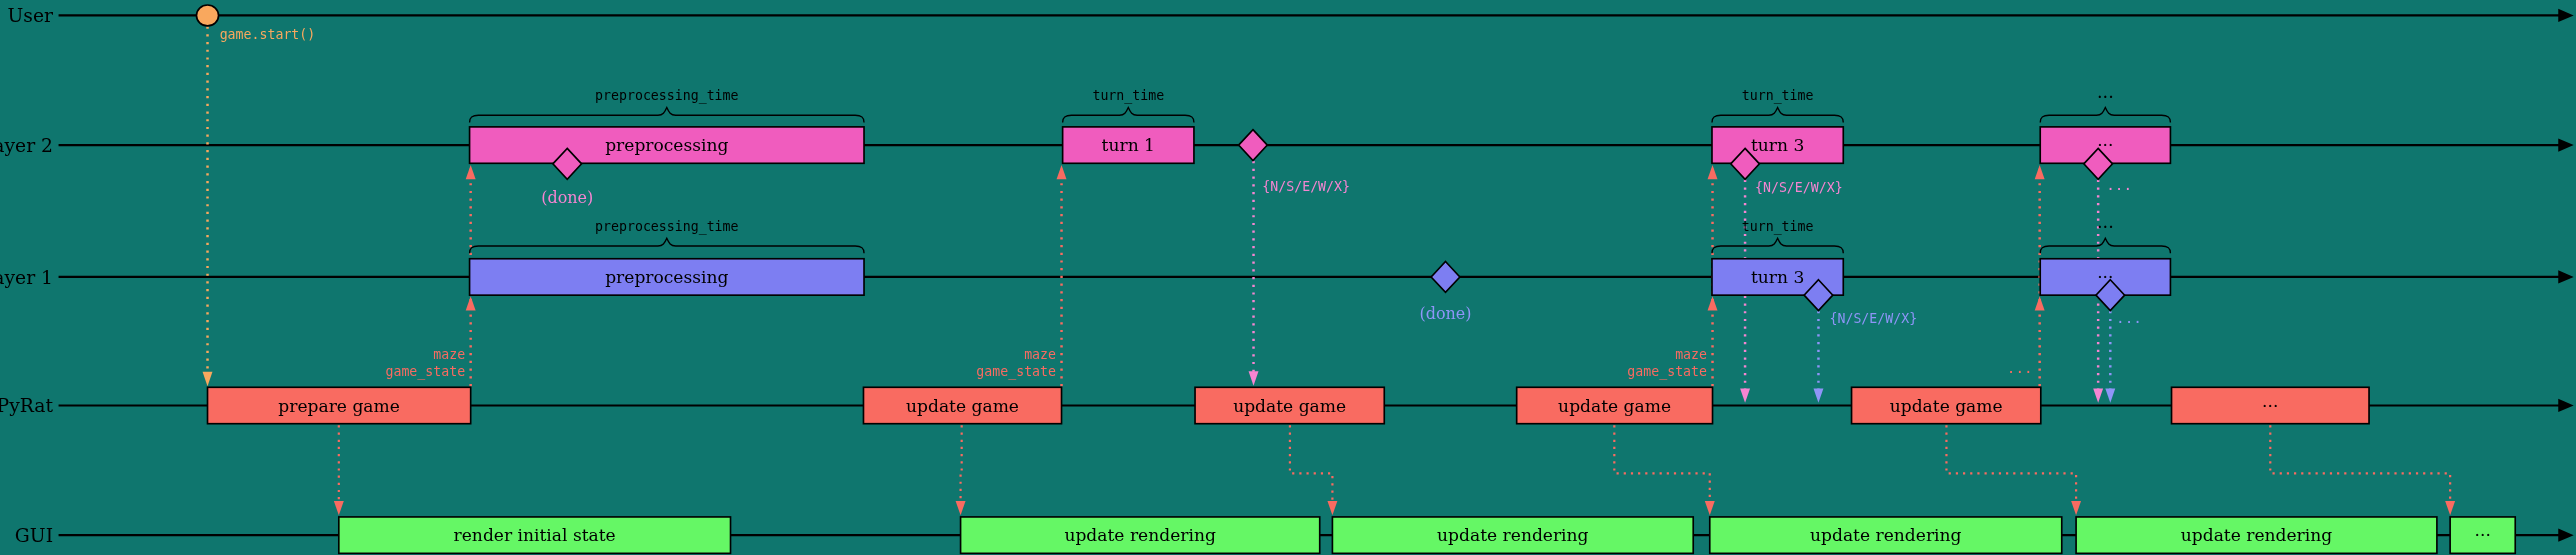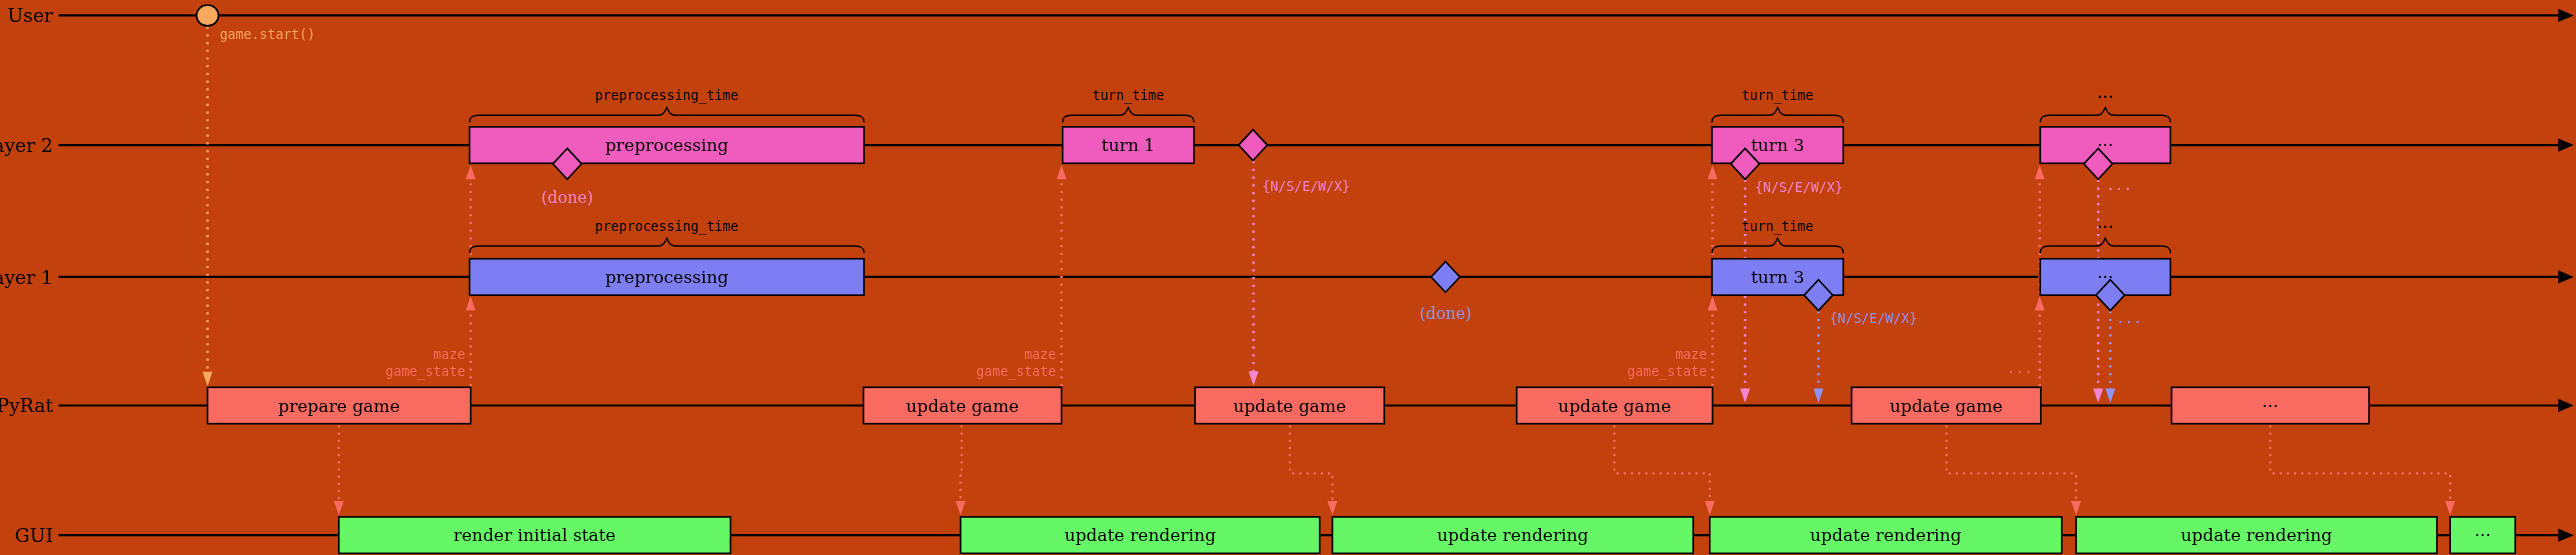--- a/index.html
+++ b/index.html
@@ -1,16 +1,16 @@
 <!DOCTYPE html>
 <html style="font-size:8.8px"><head>
 <meta charset="utf-8">
 <style>
   html,body{margin:0;padding:0;background:#ffffff;}
-  #stage{position:relative;width:2576px;height:555px;background:#c2410c;overflow:hidden;
+  #stage{position:relative;width:2576px;height:555px;background:#0f766e;overflow:hidden;
          font-family:"DejaVu Serif", serif;}
   svg{position:absolute;left:0;top:0;}
   text{user-select:none;}
 </style>
 </head>
 <body>
 
 <div id="stage">
   <svg id="diagram-svg" width="2576" height="555" viewBox="0 0 4667 1006">
       <line x1="105" y1="28" x2="4640" y2="28" stroke="#000000" stroke-width="4"></line>

